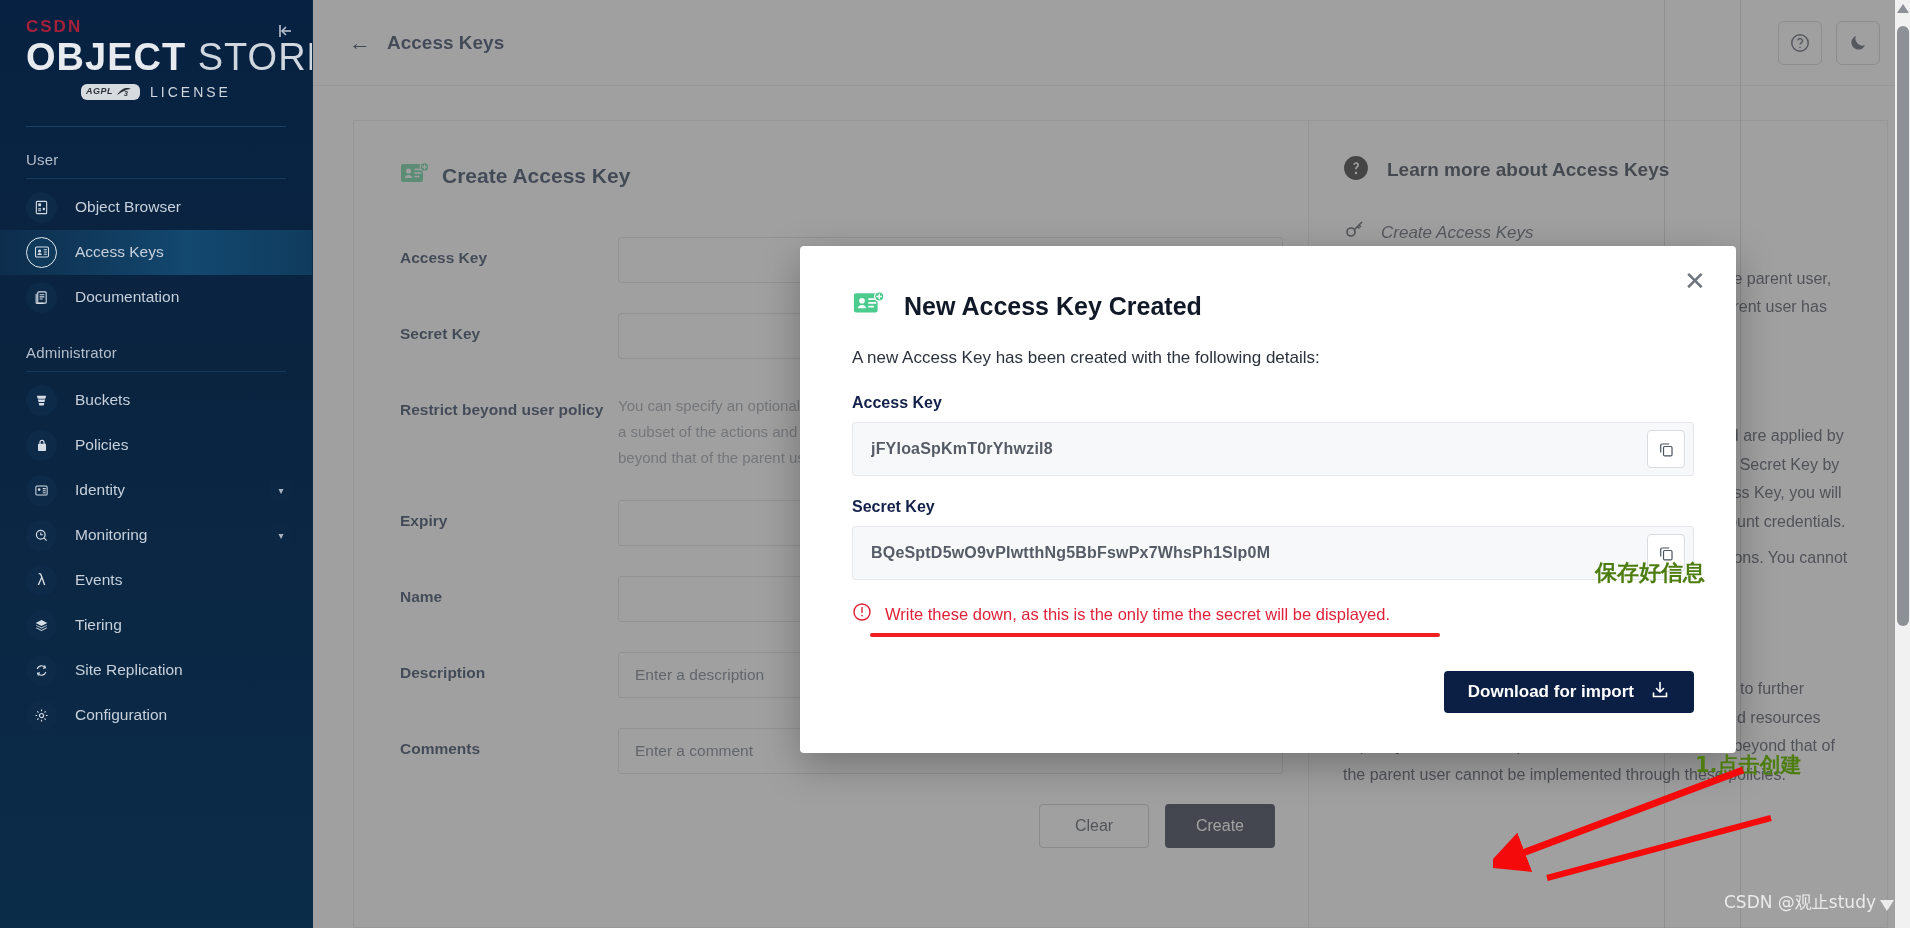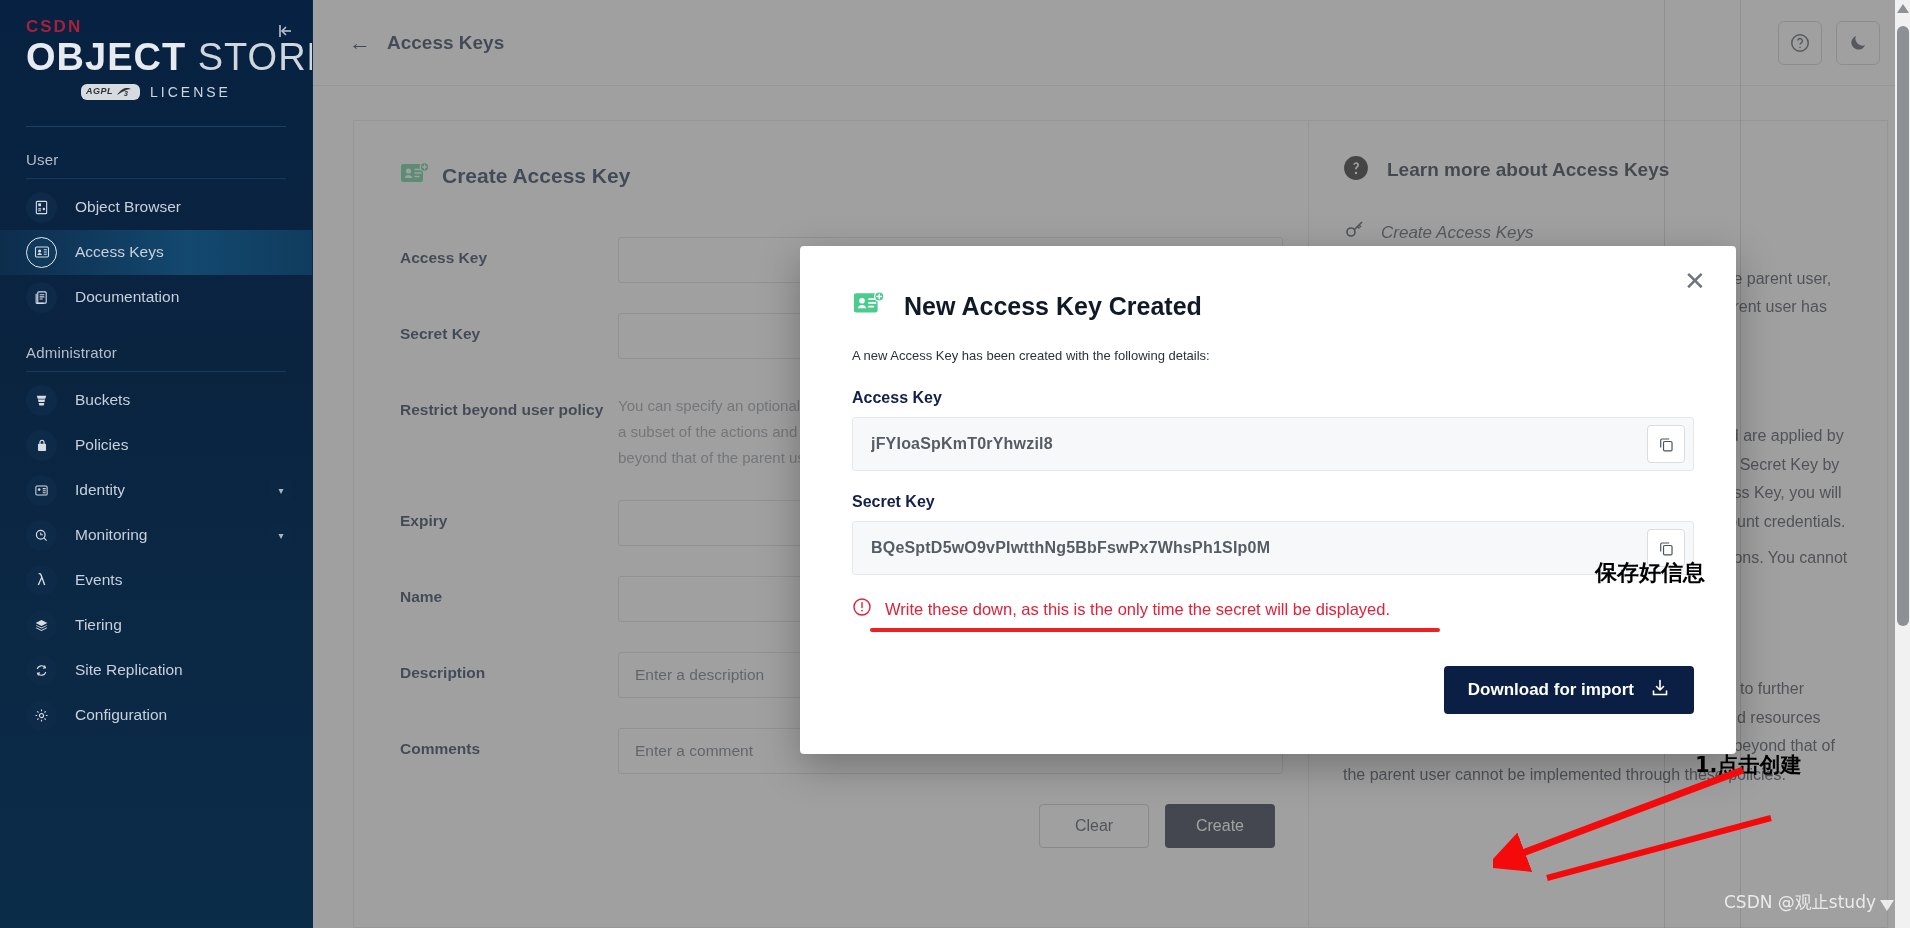--- a/index.html
+++ b/index.html
@@ -340,21 +340,21 @@
     gap: 18px;
     margin-bottom: 26px;
     padding-top: 10px;
   }
   .modal-title {
     font-size: 25px;
     font-weight: 700;
     color: #111827;
   }
   .modal-desc {
-    font-size: 13px;
+    font-size: 17px;
     color: #2c323c;
     margin-bottom: 26px;
   }
   .modal-field-label {
     font-size: 16px;
     font-weight: 700;
     color: #12204a;
     margin-bottom: 10px;
   }
   .readonly-row {
@@ -405,37 +405,37 @@
     border-radius: 2px;
   }
   .modal-actions {
     display: flex;
     justify-content: flex-end;
     margin-top: 34px;
   }
   .btn-download {
     background: #0b1f45;
     color: #fff;
-    height: 48px;
+    height: 42px;
     padding: 0 24px;
     font-size: 17px;
     font-weight: 700;
     border-radius: 4px;
     display: inline-flex;
     align-items: center;
     gap: 16px;
     cursor: pointer;
     border: none;
   }
 
   
   .annot {
     position: absolute;
     z-index: 60;
-    color: #000000;
+    color: #4d7c0f;
     font-weight: 700;
     font-family: "DejaVu Sans", sans-serif;
     white-space: nowrap;
   }
   .annot-save { left: 1282px; top: 558px; font-size: 22px; }
   .annot-click { left: 1382px; top: 751px; font-size: 21px; }
   .arrow-svg {
     position: absolute;
     z-index: 60;
     left: 1180px;

